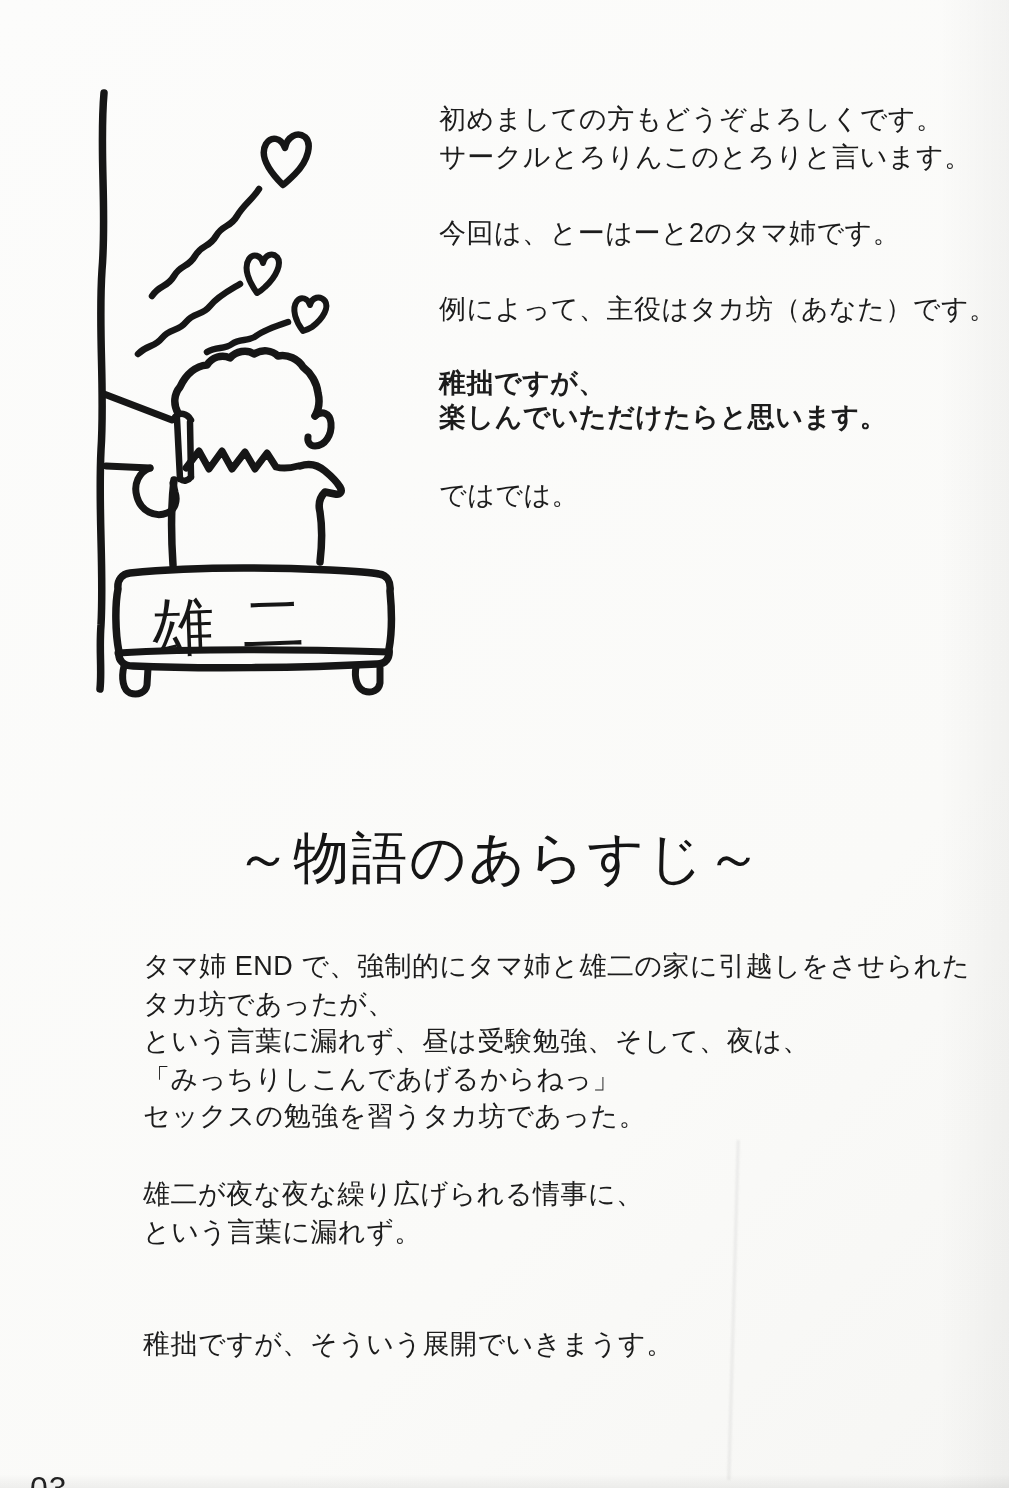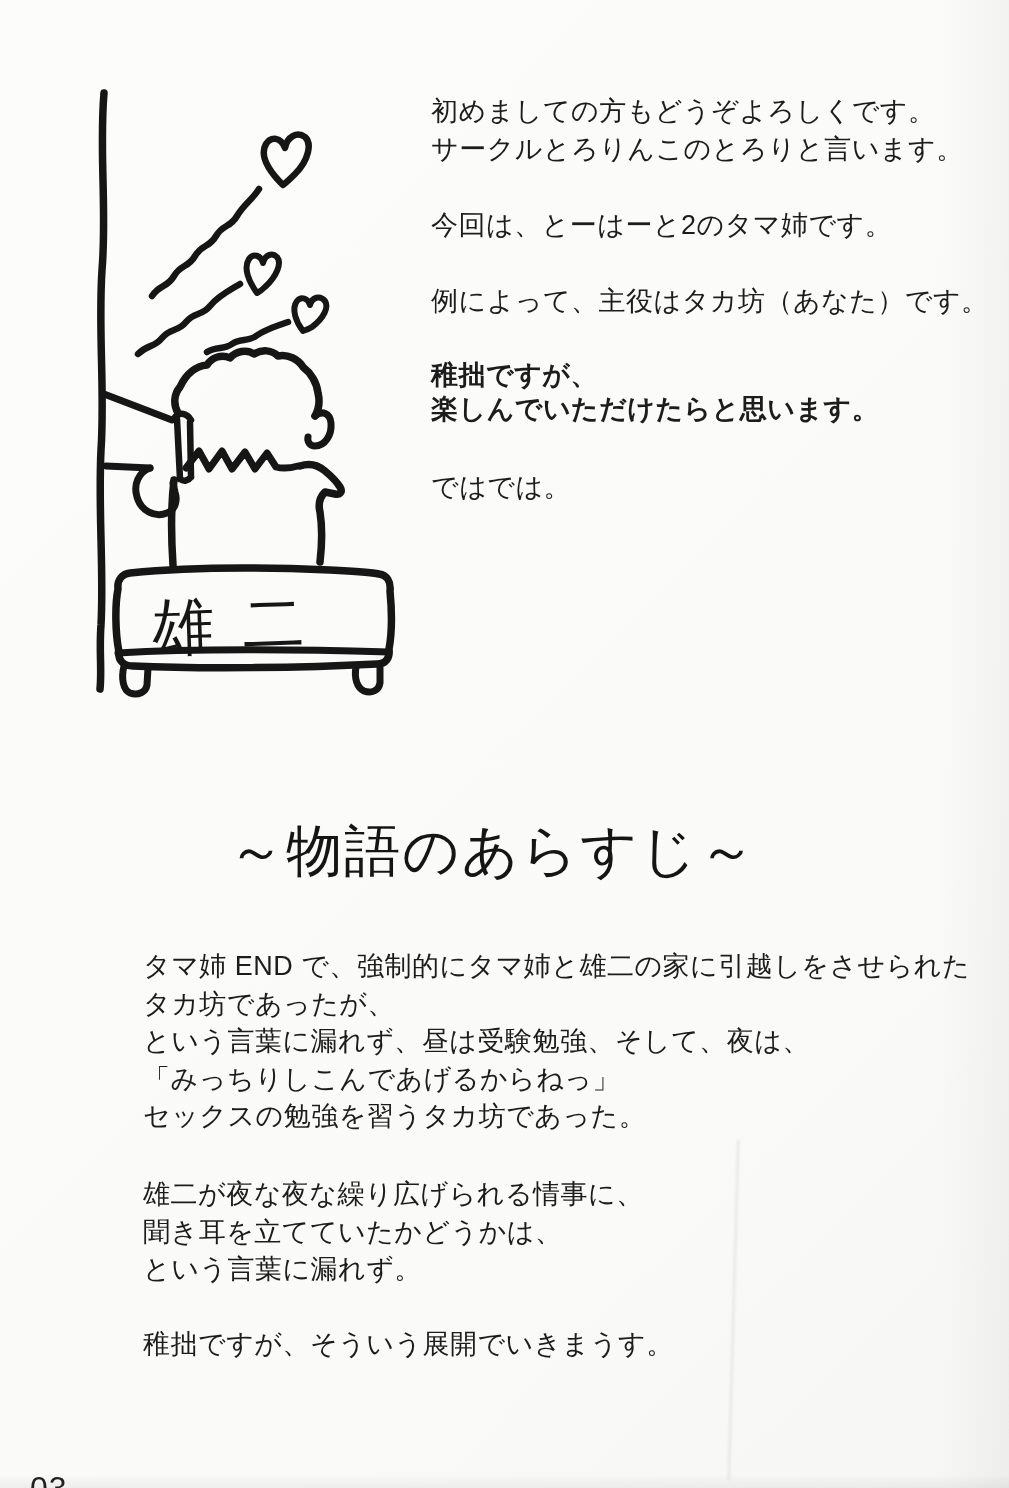--- a/index.html
+++ b/index.html
@@ -31,26 +31,26 @@
     transform:rotate(1.6deg);
     filter:blur(1.2px);
   }
   .doodle{
     position:absolute;left:0;top:0;width:430px;height:720px;
   }
   .doodle path{
     fill:none;stroke:#161616;stroke-linecap:round;stroke-linejoin:round;
   }
   .intro-para{
-    position:absolute;left:423px;margin:8px;
+    position:absolute;left:423px;margin:16px;
     font-size:27px;line-height:38px;letter-spacing:0.5px;
     color:#1c1c1c;white-space:nowrap;
   }
   .syn-title{
-    position:absolute;top:806px;left:0;width:975px;margin:5px;
+    position:absolute;top:806px;left:0;width:975px;margin:12px;
     text-align:center;
     font-family:"Liberation Serif", serif;
     font-weight:400;
     font-size:56px;line-height:80px;letter-spacing:2px;
     color:#151515;
   }
   .syn-para{
     position:absolute;left:143px;margin:0;
     font-size:27px;line-height:37.5px;letter-spacing:0.5px;
     color:#1c1c1c;white-space:nowrap;
@@ -145,21 +145,20 @@
   <div>
     <p class="syn-para sp1">
       <span class="line">タマ姉 END で、強制的にタマ姉と雄二の家に引越しをさせられた</span>
       <span class="line">タカ坊であったが、</span>
       <span class="line">という言葉に漏れず、昼は受験勉強、そして、夜は、</span>
       <span class="line">「みっちりしこんであげるからねっ」</span>
       <span class="line">セックスの勉強を習うタカ坊であった。</span>
     </p>
     <p class="syn-para sp2">
       <span class="line">雄二が夜な夜な繰り広げられる情事に、</span>
-      <span class="line">聞き耳を立てていたかどうかは、</span>
       <span class="line">という言葉に漏れず。</span>
     </p>
     <p class="syn-para sp3">
       <span class="line">稚拙ですが、そういう展開でいきまうす。</span>
     </p>
   </div>
 
   <div class="page-number">03</div>
 
   <div class="crease"></div>

